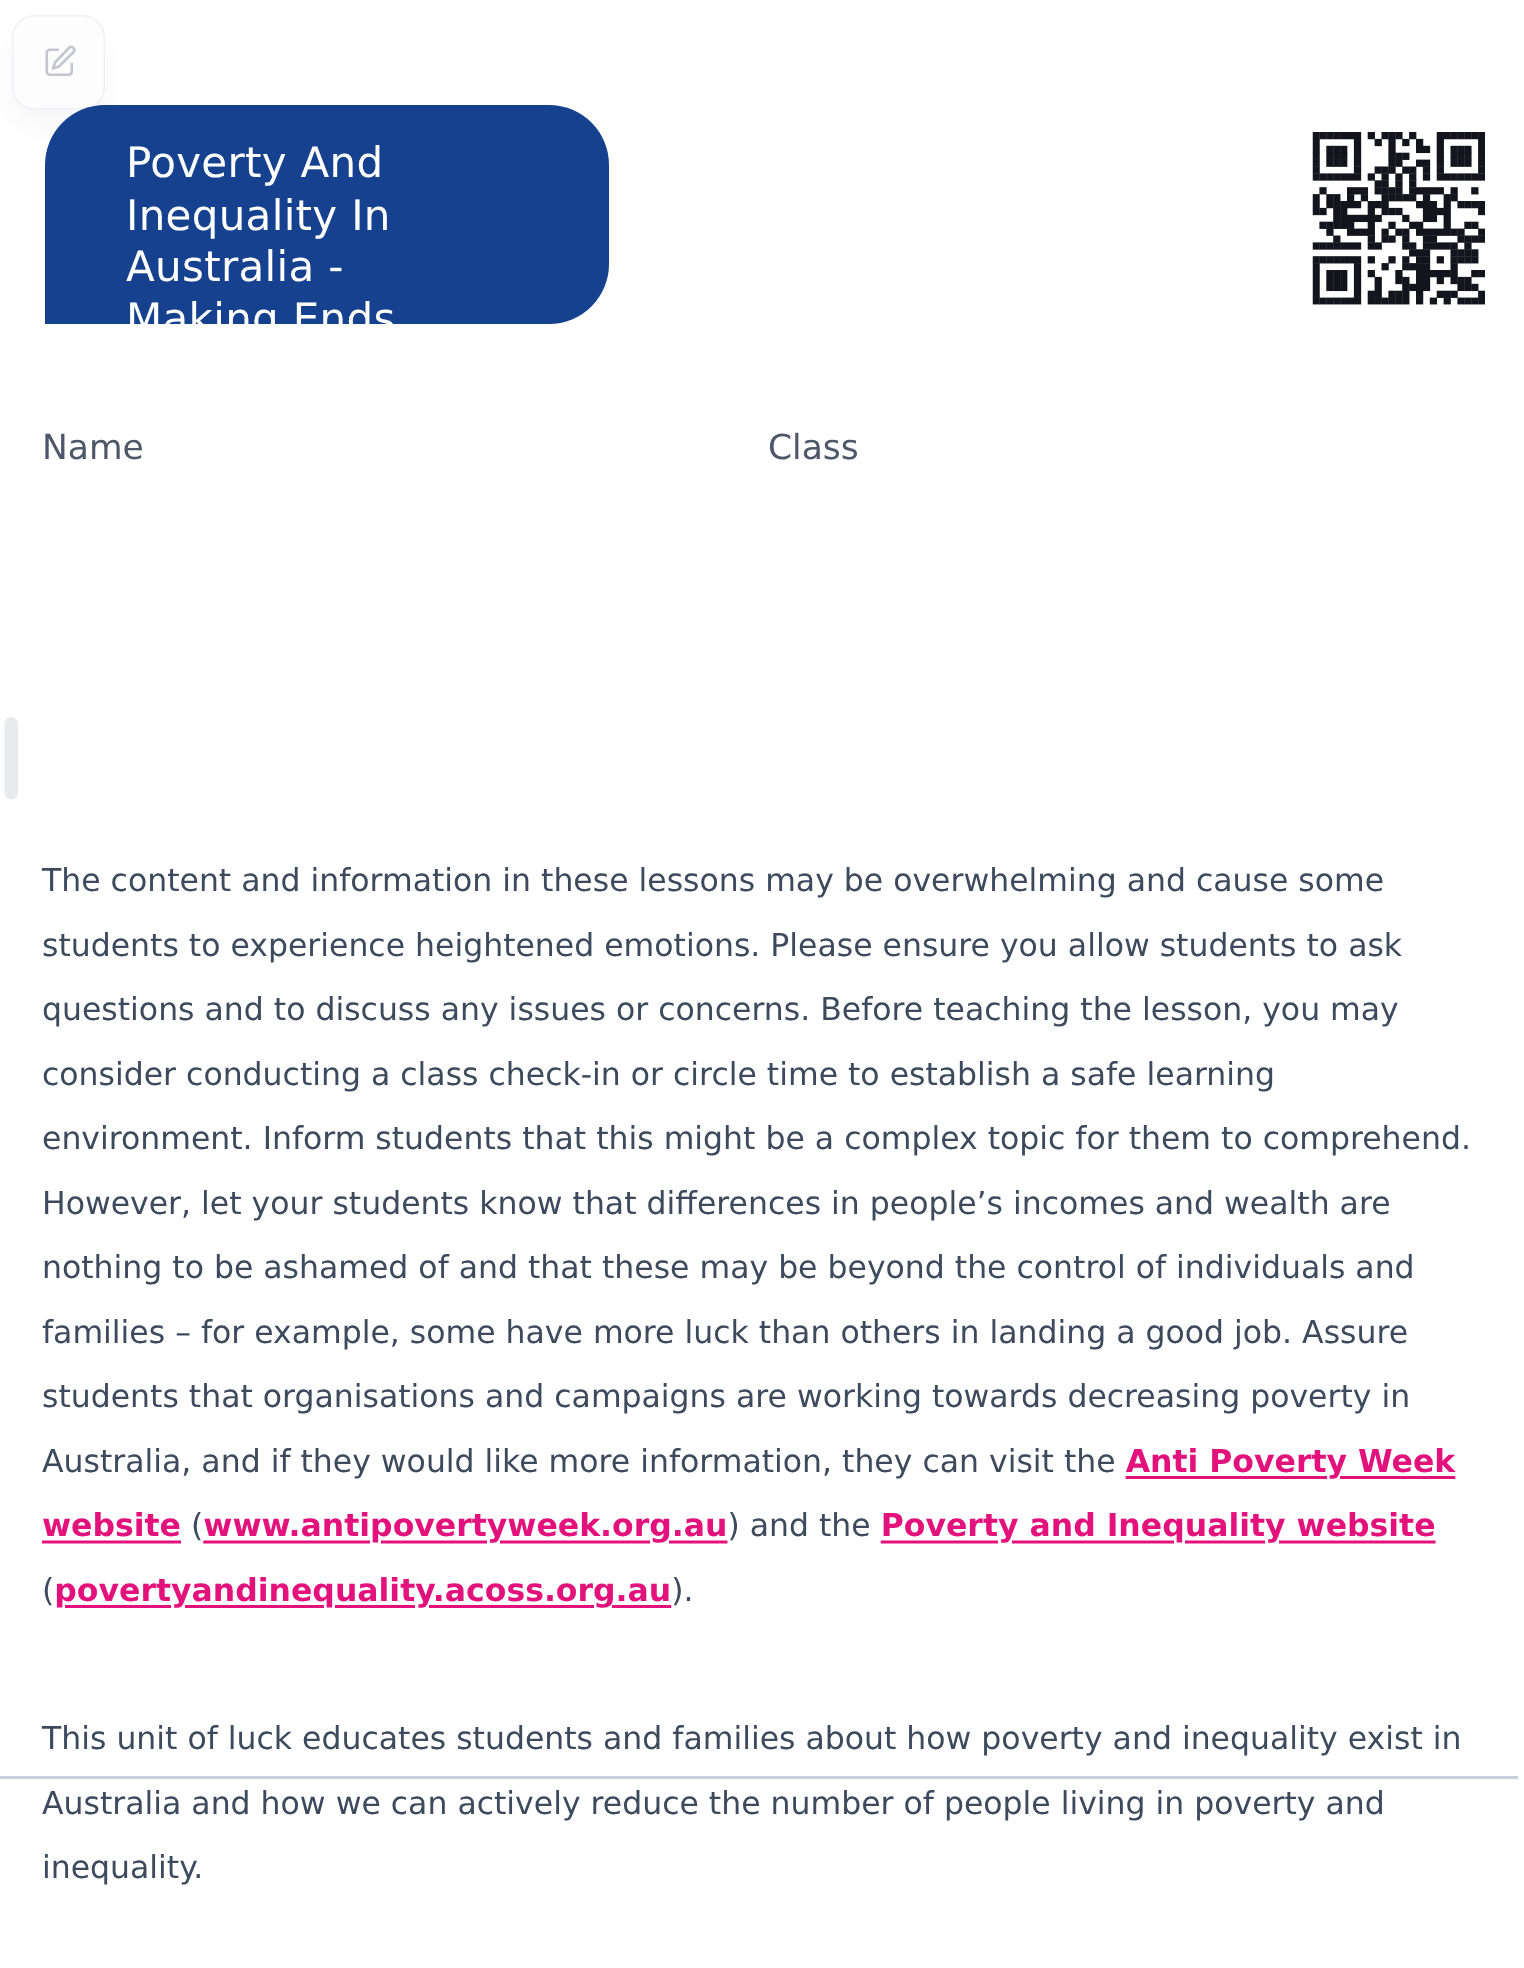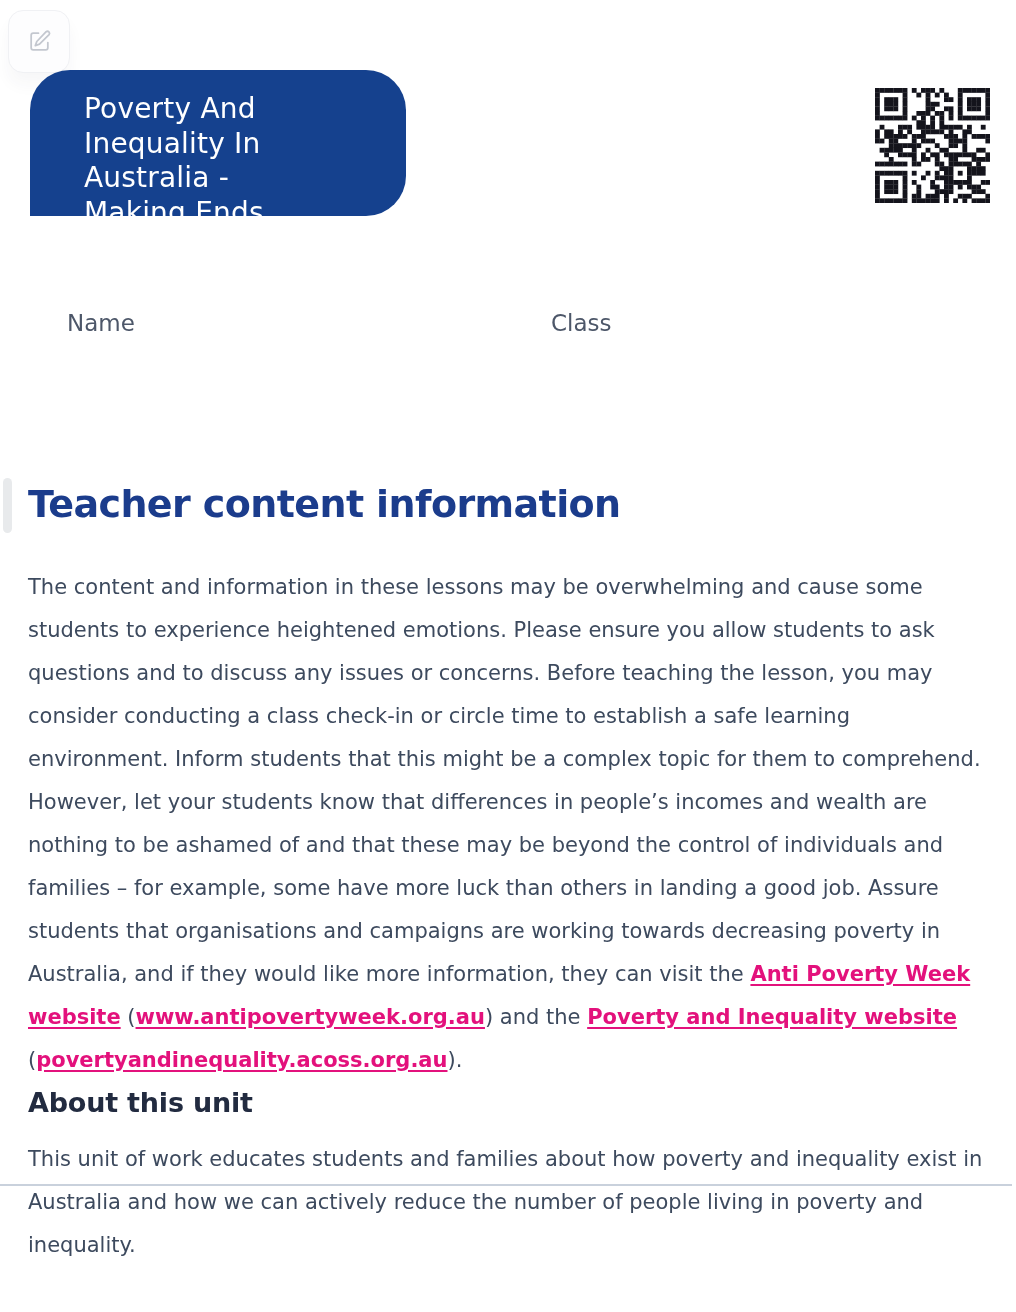--- a/index.html
+++ b/index.html
@@ -44,22 +44,22 @@
     font-weight:400;
     letter-spacing:0.2px;
   }
   .qr{
     position:absolute;left:875px;top:88px;
     width:115px;height:115px;
     fill:#14141c;
     background:#ffffff;
   }
   .field-label{
-    position:absolute;top:310px;
-    font-size:23px;color:var(--label-gray,#4d5769);margin-left:39px;
+    position:absolute;top:286px;
+    font-size:23px;color:var(--label-gray,#4d5769);
   }
   .field-label.name{left:28px;}
   .field-label.class{left:512px;text-align:right;}
   .accent-pill{
     position:absolute;left:3px;top:478px;
     width:9px;height:55px;
     border-radius:5px;
     background:#e8eaec;
   }
   h1.section-heading{
@@ -449,23 +449,21 @@
       <rect x="21" y="24" width="1.05" height="1.05"></rect>
       <rect x="22" y="24" width="1.05" height="1.05"></rect>
       <rect x="23" y="24" width="1.05" height="1.05"></rect>
       <rect x="24" y="24" width="1.05" height="1.05"></rect>
     </svg>
 
   <div class="field-label name">Name</div>
   <div class="field-label class">Class</div>
 
   <div class="accent-pill"></div>
-  <h1 class="section-heading">Teacher content information</h1>
 
   <p class="body-para para-1"><span>The content and information in these lessons may be overwhelming and cause some students to experience heightened emotions. Please ensure you allow students to ask questions and to discuss any issues or concerns. Before teaching the lesson, you may consider conducting a class check-in or circle time to establish a safe learning environment. Inform students that this might be a complex topic for them to comprehend. However, let your students know that differences in people’s incomes and wealth are nothing to be ashamed of and that these may be beyond the control of individuals and families – for example, some have more luck than others in landing a good job. Assure students that organisations and campaigns are working towards decreasing poverty in Australia, and if they would like more information, they can visit the </span><a class="doc-link" href="#">Anti Poverty Week website</a><span> (</span><a class="doc-link" href="#">www.antipovertyweek.org.au</a><span>) and the </span><a class="doc-link" href="#">Poverty and Inequality website</a><span> (</span><a class="doc-link" href="#">povertyandinequality.acoss.org.au</a><span>).</span></p>
 
-  <h2 class="sub-heading">About this unit</h2>
 
   <div class="page-break-line"></div>
 
-  <p class="body-para para-2">This unit of work educates students and families about how poverty and inequality exist in Australia and how we can actively reduce the number of people living in poverty and inequality.</p>
+  <p class="body-para para-2">This unit of luck educates students and families about how poverty and inequality exist in Australia and how we can actively reduce the number of people living in poverty and inequality.</p>
 
 </div>
 
 </body></html>

